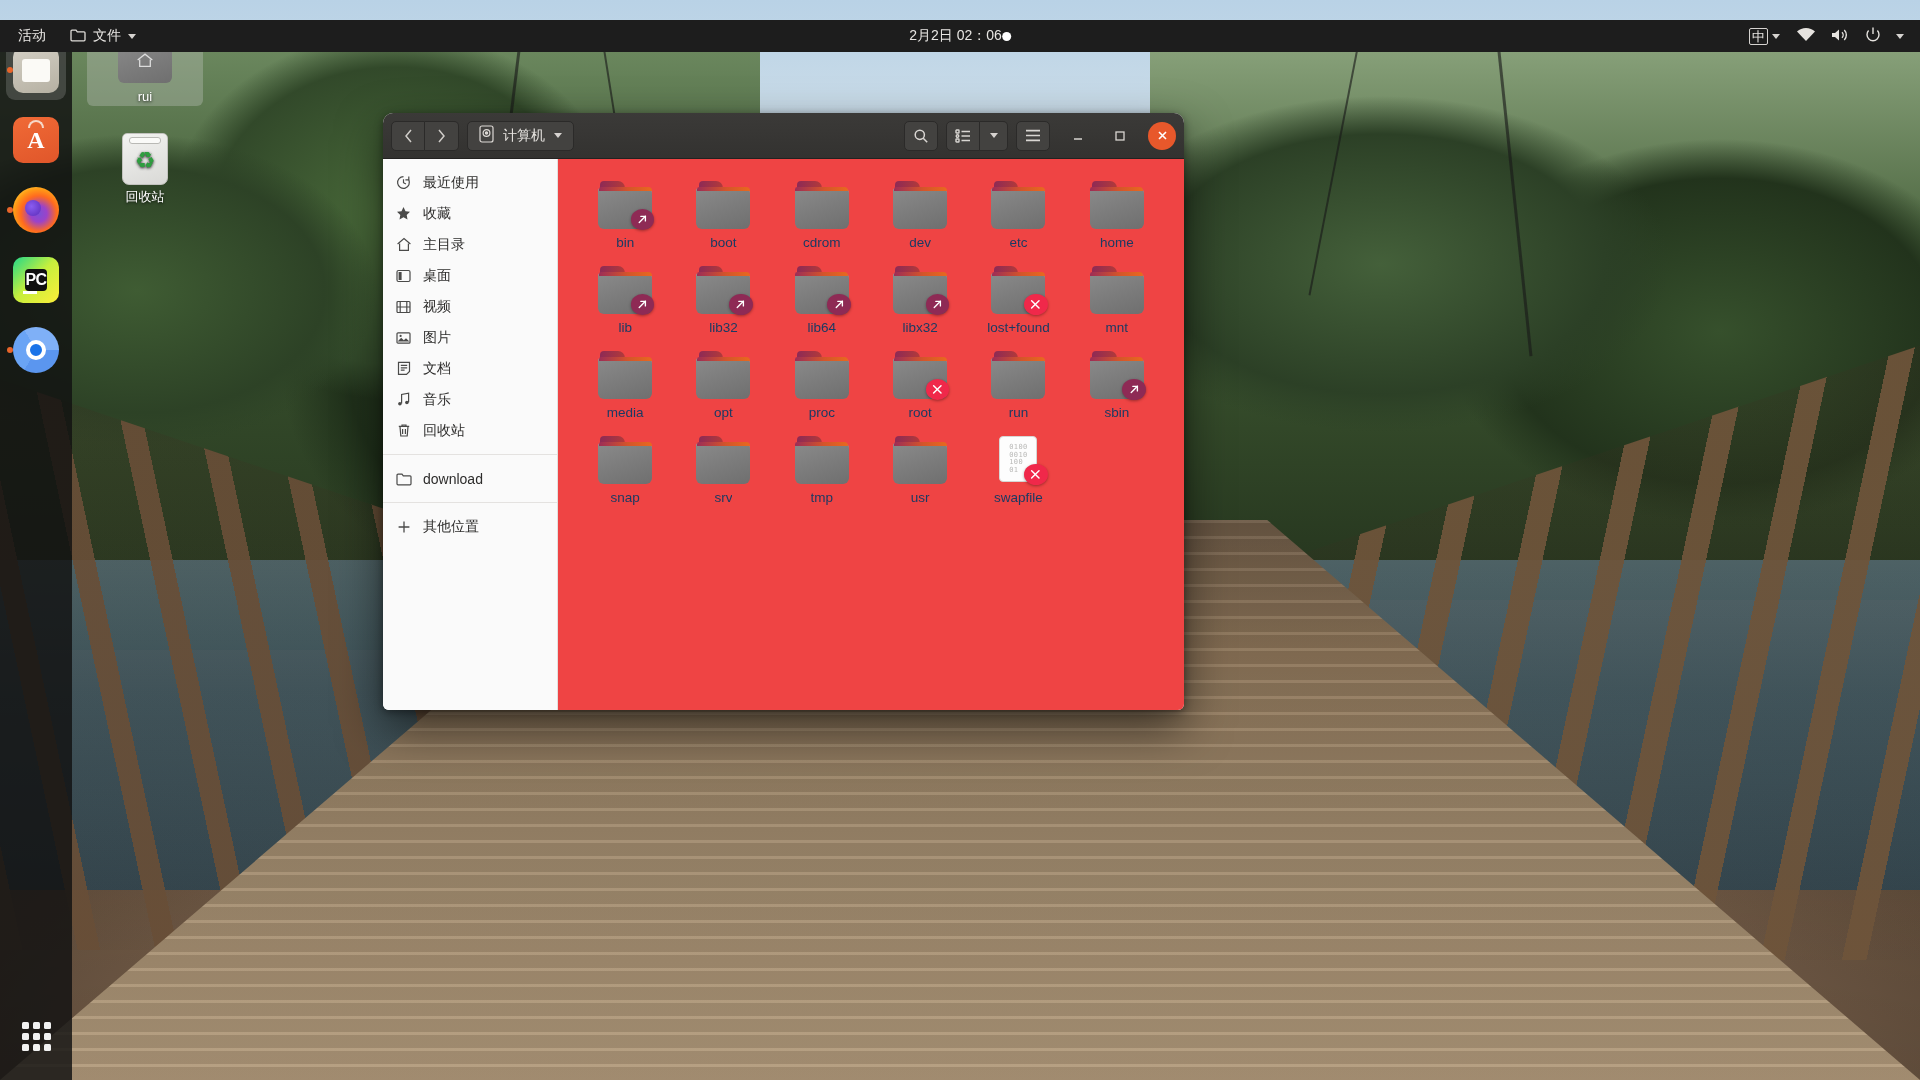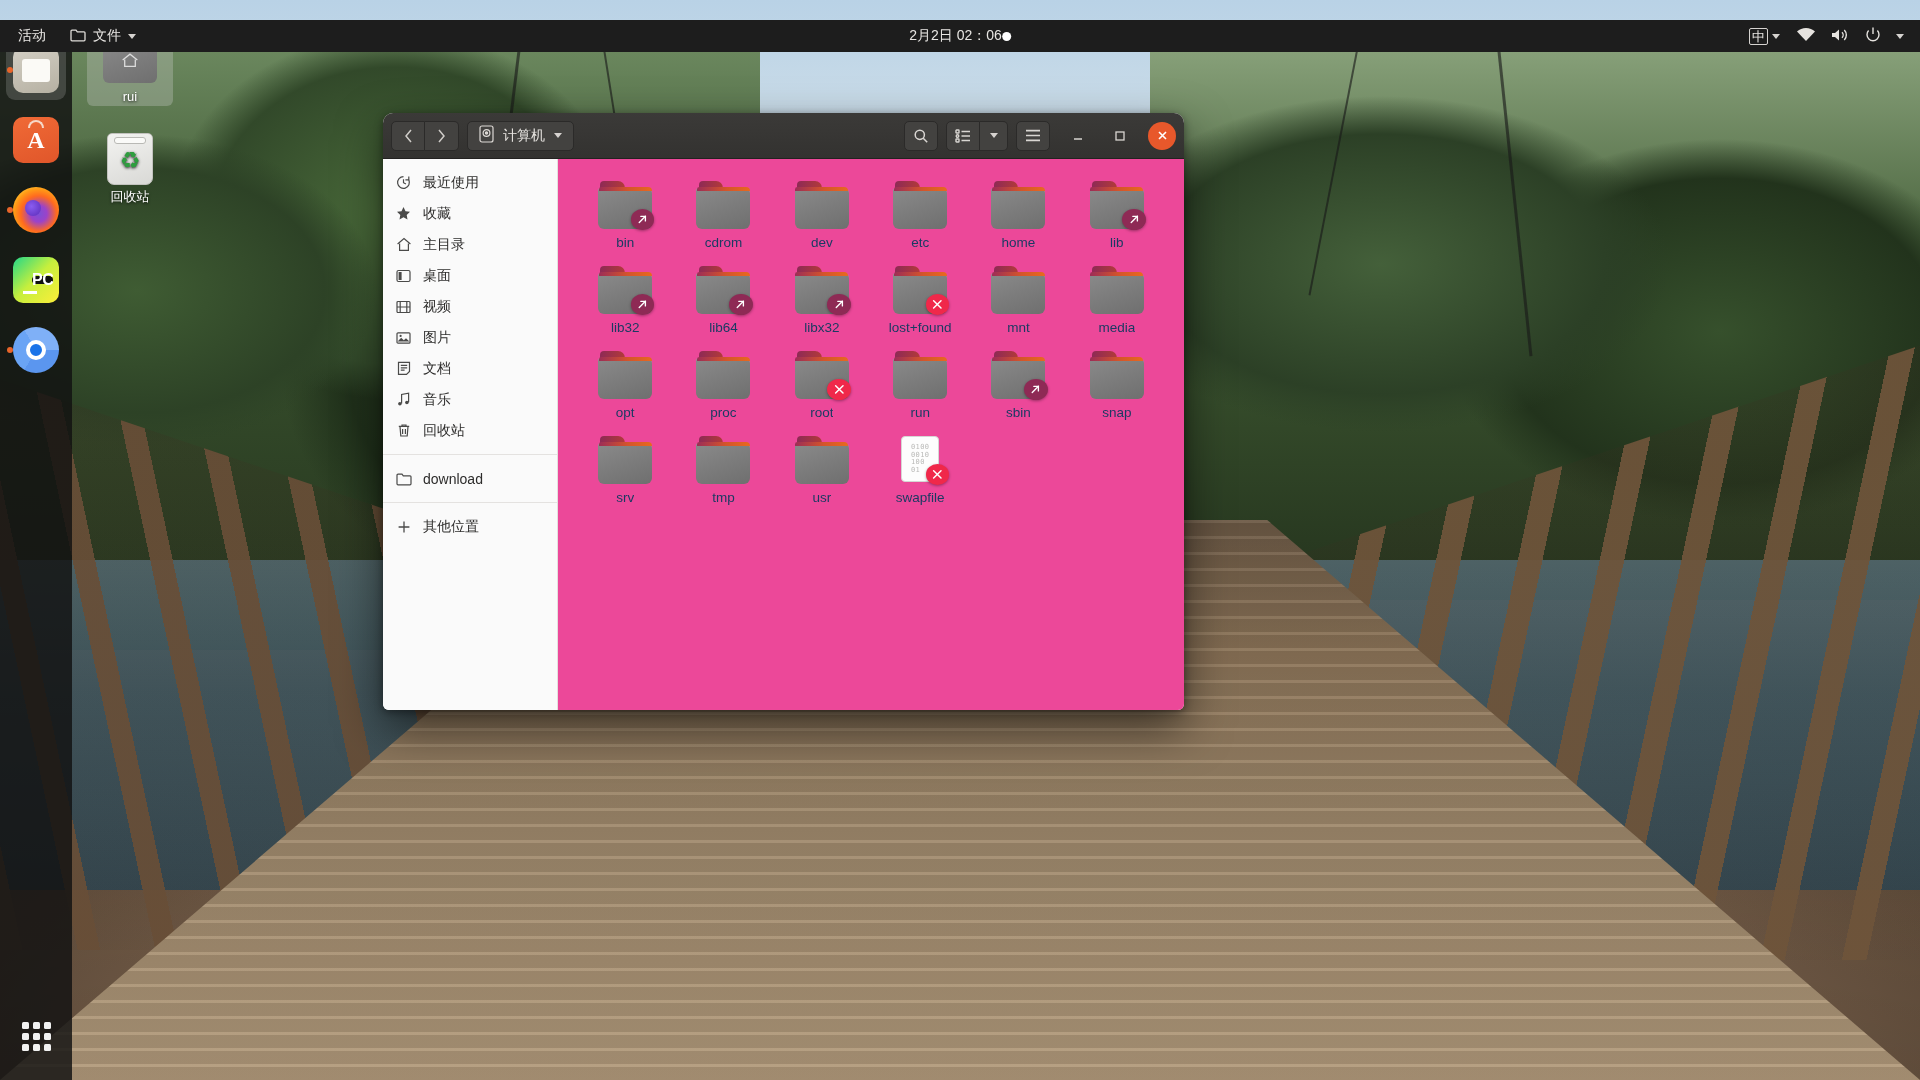--- a/index.html
+++ b/index.html
@@ -135,37 +135,37 @@
   .ic { width: 46px; height: 46px; border-radius: 10px; position: relative; }
   .ic-files { background: linear-gradient(160deg,#d3cfc4,#b6b1a3); display:flex;align-items:center;justify-content:center; }
   .ic-files .pg { width: 28px; height: 23px; background: #fbfaf6; border-radius: 3px; }
   .ic-soft { background: linear-gradient(160deg,#f06a36,#e0562a); display:flex;align-items:center;justify-content:center;flex-direction:column; }
   .ic-soft .aa { color:#fff; font-size:24px; font-weight:700; line-height:20px; font-family:"Liberation Serif",serif; }
   .ic-soft .hdl { position:absolute; top:3px; left:50%; transform:translateX(-50%); width:16px;height:8px;border:2px solid #f6d7c7;border-bottom:none;border-radius:8px 8px 0 0; }
   .ic-ff { border-radius: 50%;
     background: radial-gradient(circle at 56% 58%, #7b4fd6 0%, #9b43c9 22%, #ff6a1f 48%, #ff9a16 66%, #ffd33d 86%, #ffe88a 100%); }
   .ic-ff::after { content:""; position:absolute; left:26%; top:28%; width:16px;height:16px;border-radius:50%;
     background: radial-gradient(circle at 40% 40%, #8a5cf0, #5b2bb8); }
-  .ic-pc { background: linear-gradient(135deg,#21d789 0%,#c6ef3d 48%, #fcee39 100%); padding:19px; display:flex; }
+  .ic-pc { background: linear-gradient(135deg,#21d789 0%,#c6ef3d 48%, #fcee39 100%); padding:12px; display:flex; }
   .ic-pc .inner { flex:1; background:#101010; border-radius:4px; color:#fff; font-size:16px; font-weight:700;
      display:flex;align-items:center;justify-content:center; letter-spacing:-.5px; }
   .ic-pc .uline { position:absolute; left:10px; bottom:9px; width:14px;height:3px;background:#fff; }
   .ic-chr { border-radius:50%; background: conic-gradient(from 210deg, #6aa4f5 0deg 120deg, #7fb0f7 120deg 240deg, #5b96ef 240deg 360deg);
     display:flex;align-items:center;justify-content:center; }
   .ic-chr .ring { width:20px;height:20px;border-radius:50%;background:#1a73e8;border:4px solid #fff; }
   #apps-grid {
     position: absolute; bottom: 14px; width: 60px; height: 60px;
     display: flex; align-items: center; justify-content: center; cursor: pointer; border-radius: 9px;
   }
   .grid9 { display: grid; grid-template-columns: repeat(3, 7px); grid-gap: 4px; }
   .grid9 i { width: 7px; height: 7px; background: #f2f2f2; border-radius: 1.5px; display: block; }
 
   
   .desk-icon {
-    position: absolute; width: 86px; text-align: center; cursor: pointer;
+    position: absolute; width: 116px; text-align: center; cursor: pointer;
     font-size: 13px; color: #fff; text-shadow: 0 1px 3px rgba(0,0,0,.85);
   }
   .desk-icon .lbl { margin-top: 3px; }
   .desk-icon.selected { background: rgba(210,210,210,0.30); border-radius: 6px; padding-bottom: 2px; }
 
   
   .folder {
     position: relative; display: inline-block;
   }
   .folder .tab {
@@ -253,21 +253,21 @@
     width: 175px; background: #fafafa; border-right: 1px solid #e2e0de;
     padding-top: 8px; overflow: hidden; flex: 0 0 175px;
   }
   .sb-item {
     display: flex; align-items: center; gap: 11px;
     height: 31px; padding: 0 12px; font-size: 14px; color: #2d2c2b; cursor: pointer;
   }
   .sb-item .sbi { width: 17px; height: 17px; display:flex;align-items:center;justify-content:center; color:#4a4a49; }
   .sb-sep { height: 1px; background: #e4e2e0; margin: 8px 0; }
 
-  #fm-main { flex: 1; background: #ec4899; padding: 16px 18px 22px 18px; overflow: hidden; }
+  #fm-main { flex: 1; background: #ef4444; padding: 16px 18px 22px 18px; overflow: hidden; }
   .grid {
     display: grid; grid-template-columns: repeat(6, 1fr);
     row-gap: 6px; column-gap: 0;
   }
   .gitem {
     display: flex; flex-direction: column; align-items: center;
     padding: 6px 2px 4px 2px; border-radius: 6px; cursor: pointer;
   }
   .gicon { width: 54px; height: 48px; position: relative; }
   .gname { margin-top: 6px; font-size: 13.5px; color: #1b3a63; text-align: center; max-width: 110px;
@@ -614,20 +614,30 @@
             <div class="gname">bin</div>
           </div>
           <div class="gitem">
             <div class="gicon">
               <div class="folder" style="position:absolute;inset:0;">
                 <div class="tab"></div>
                 <div class="body"></div>
                 <div class="strip"></div>
               </div>
             </div>
+            <div class="gname">boot</div>
+          </div>
+          <div class="gitem">
+            <div class="gicon">
+              <div class="folder" style="position:absolute;inset:0;">
+                <div class="tab"></div>
+                <div class="body"></div>
+                <div class="strip"></div>
+              </div>
+            </div>
             <div class="gname">cdrom</div>
           </div>
           <div class="gitem">
             <div class="gicon">
               <div class="folder" style="position:absolute;inset:0;">
                 <div class="tab"></div>
                 <div class="body"></div>
                 <div class="strip"></div>
               </div>
             </div>

